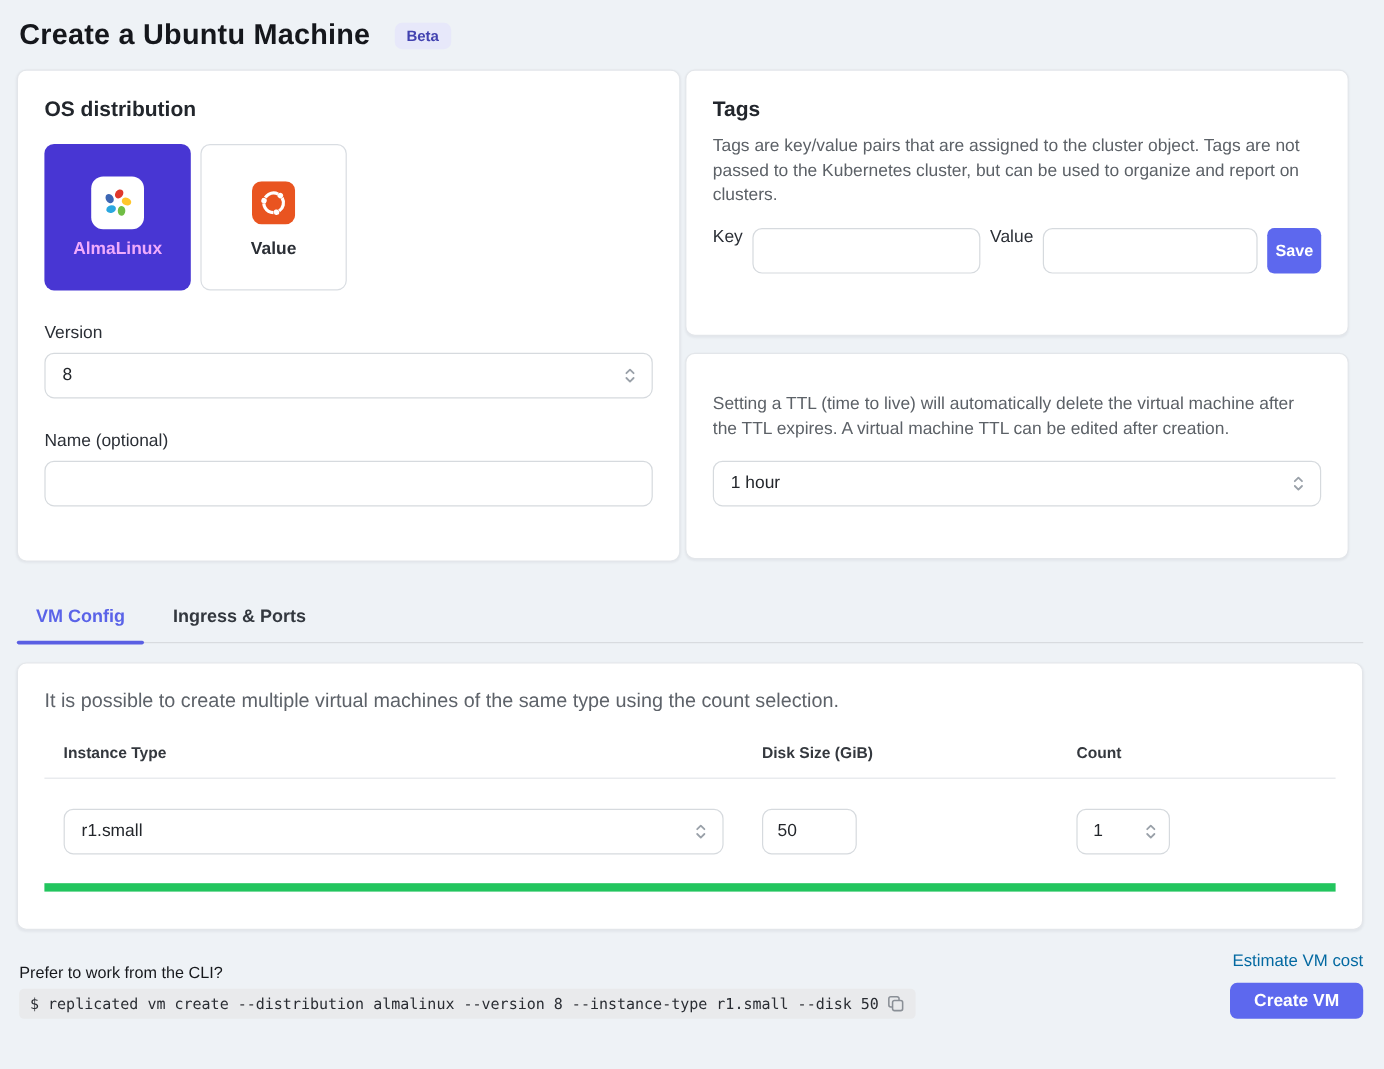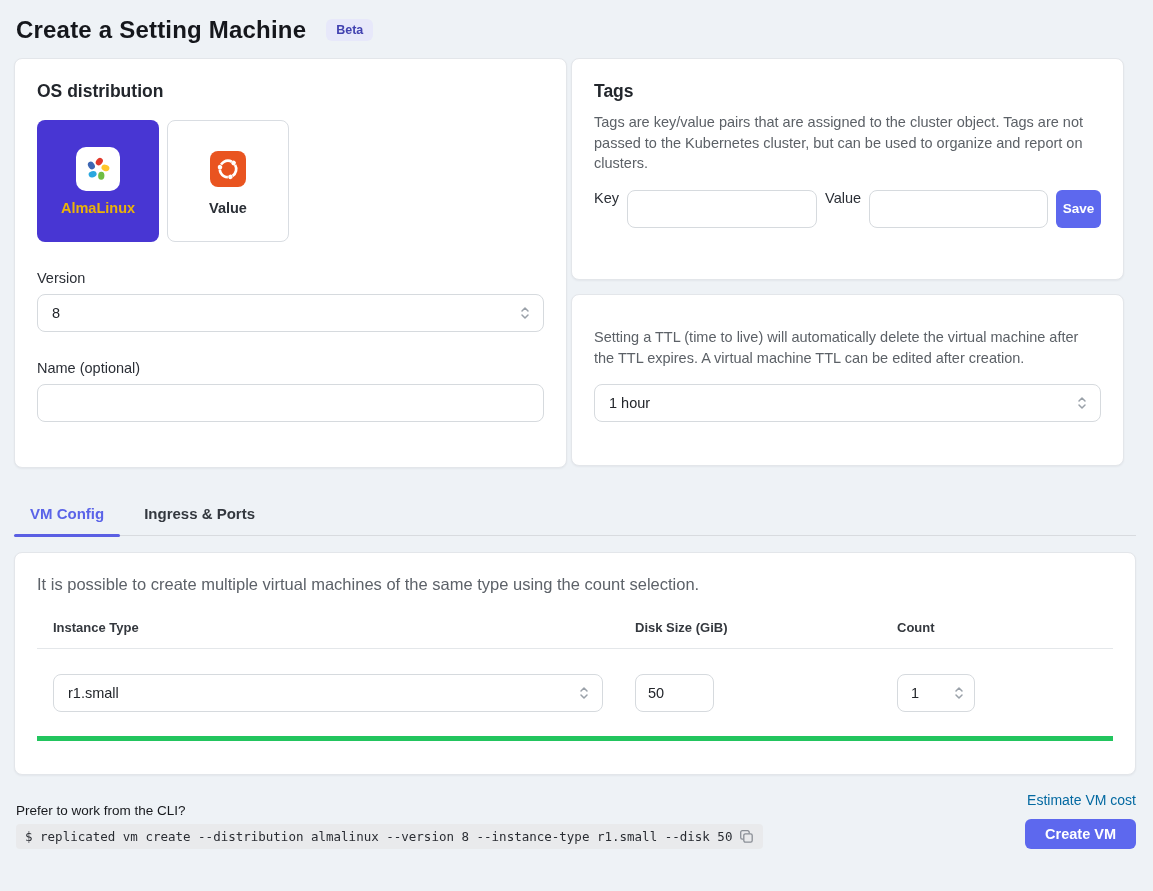--- a/index.html
+++ b/index.html
@@ -24,21 +24,21 @@
   .card-title { font-size:17.5px; font-weight:700; color:#22262c; }
 
   
   .os-card { width:553px; height:410px; padding:22px; }
   .tiles { display:flex; gap:8px; margin-top:18px; }
   .tile {
     width:122px; height:122px; border-radius:8px; cursor:pointer;
     display:flex; flex-direction:column; align-items:center; justify-content:center; gap:9px;
   }
   .tile.selected { background:#4836d3; }
-  .tile.selected .tile-label { color:#eab308; }
+  .tile.selected .tile-label { color:#f0abfc; }
   .tile.unselected { background:#fff; border:1px solid #d9dde2; }
   .tile-label { font-size:14.5px; font-weight:700; color:#2b2f36; }
   .alma-box { width:44px; height:44px; background:#fff; border-radius:10px;
               display:flex; align-items:center; justify-content:center; }
   .ubuntu-box { width:44px; height:44px; display:flex; align-items:center; justify-content:center; }
 
   .field-label { font-size:14.5px; color:#2b2f36; font-weight:500; }
   .mt28 { margin-top:28px; } .mt8 { margin-top:8px; }
   .selectbox {
     height:38px; border:1px solid #d6dade; border-radius:8px; background:#fff;
@@ -76,21 +76,21 @@
   }
 
   
   .vm-card { margin:16px 17px 0 14px; height:223px; padding:22px; overflow:hidden; }
   .vm-intro { font-size:16.5px; color:#5d6269; }
   .tbl-head { display:flex; margin-top:26px; padding-left:16px; padding-bottom:13px;
               border-bottom:1px solid #e4e7ea; }
   .tbl-head span { font-size:13px; font-weight:700; color:#34383e; }
   .col1 { width:582px; } .col2 { width:262px; } .col3 { flex:1; }
   .tbl-row { display:flex; align-items:flex-start; padding:25px 0 24px 16px;
-             border-bottom:5px solid #22c55e; }
+             border-bottom:7px solid #22c55e; }
   .instance-select { width:550px; }
   .disk-input { width:79px; height:38px; border:1px solid #d6dade; border-radius:8px;
                 font-size:14.5px; padding:0 12px; color:#23262b; outline:none;
                 font-family:"Liberation Sans", sans-serif; }
   .stepper { width:78px; height:38px; border:1px solid #d6dade; border-radius:8px; background:#fff;
              display:flex; align-items:center; justify-content:space-between; padding:0 9px 0 13px; }
   .stepper-num { font-size:14.5px; color:#23262b; }
 
   
   .footer { display:flex; justify-content:space-between; align-items:flex-end;
@@ -103,21 +103,21 @@
   .estimate-link { font-size:14px; font-weight:400; color:#0369a1; text-decoration:none; cursor:pointer; }
   .create-button { background:#5d68ee; color:#fff; border:none; border-radius:6px;
                    font-size:14.5px; font-weight:700; padding:7px 20px; height:30px;
                    cursor:pointer; font-family:"Liberation Sans", sans-serif; }
   .chev { flex-shrink:0; }
 </style>
 </head>
 <body>
 
 <div class="header">
-  <div class="page-title">Create a Setting Machine</div>
+  <div class="page-title">Create a Ubuntu Machine</div>
   <div class="beta-badge">Beta</div>
 </div>
 
 <div class="top-row">
 
   <div class="card os-card">
     <div class="card-title">OS distribution</div>
 
     <div class="tiles">
       <div class="tile selected">

